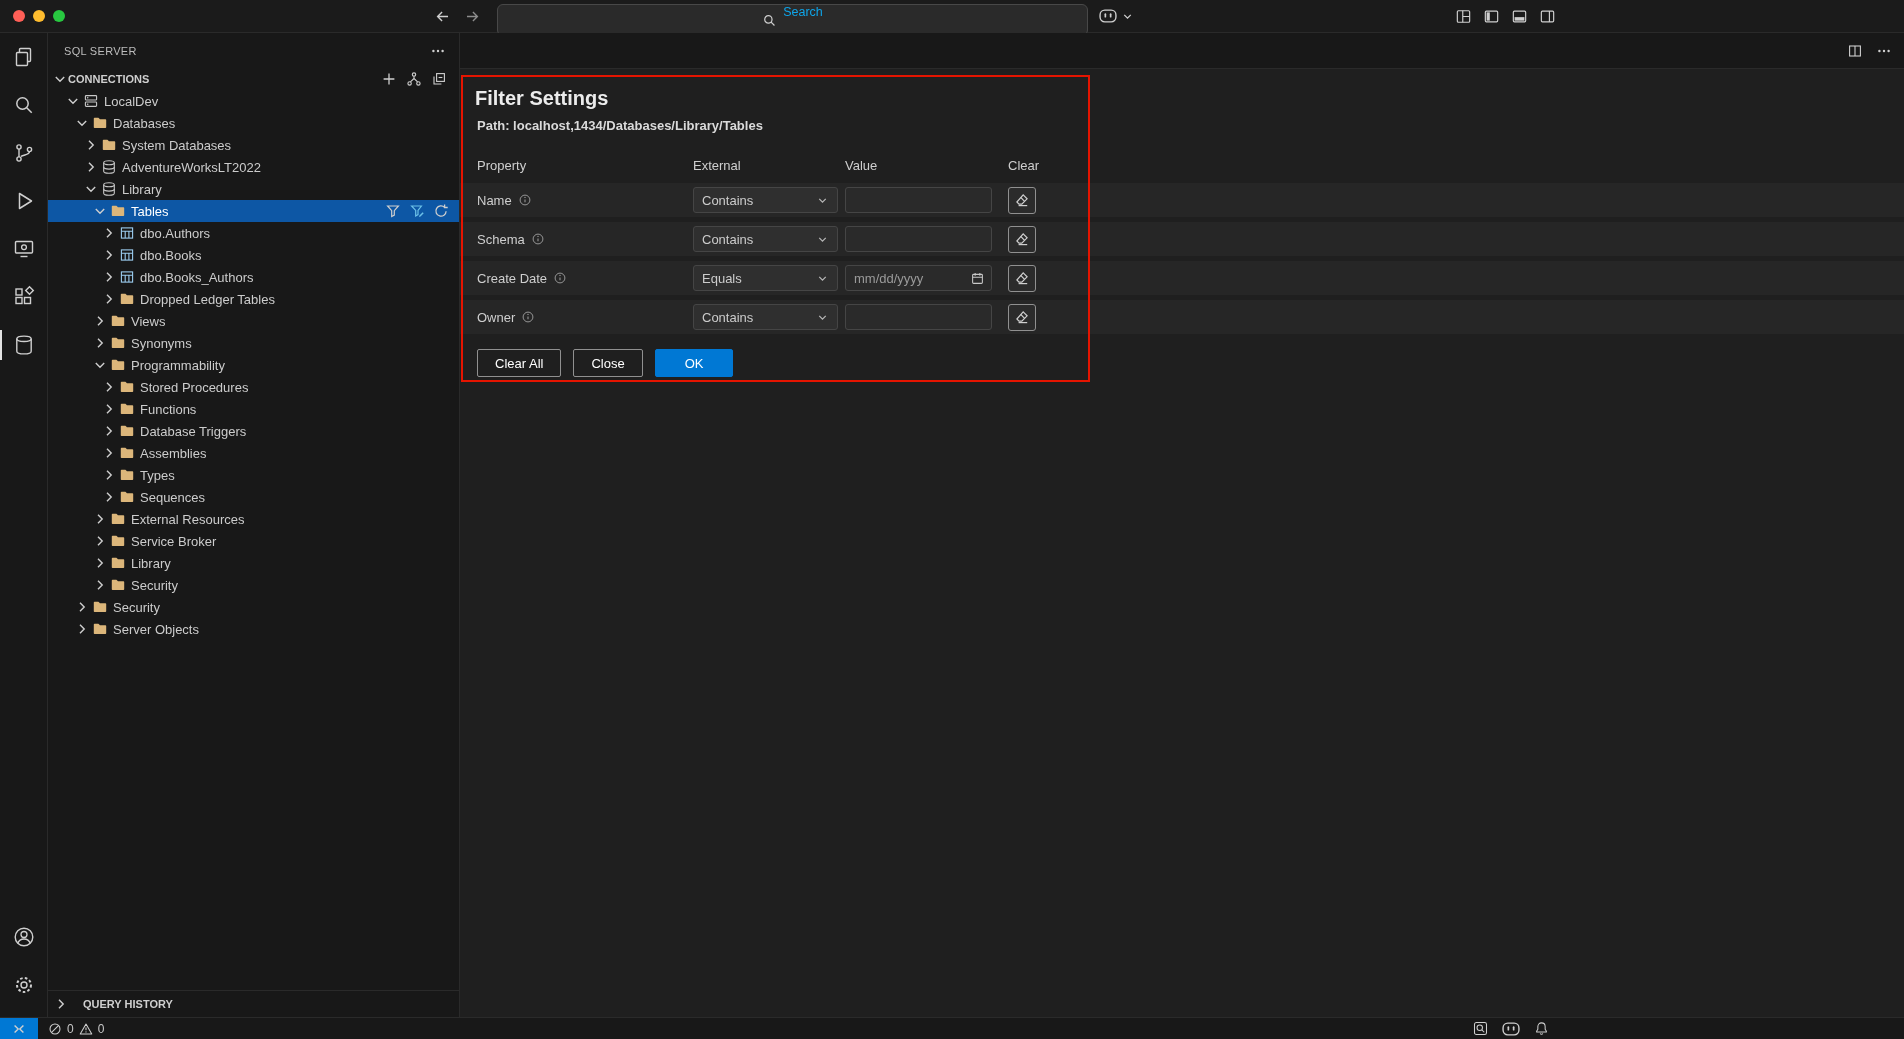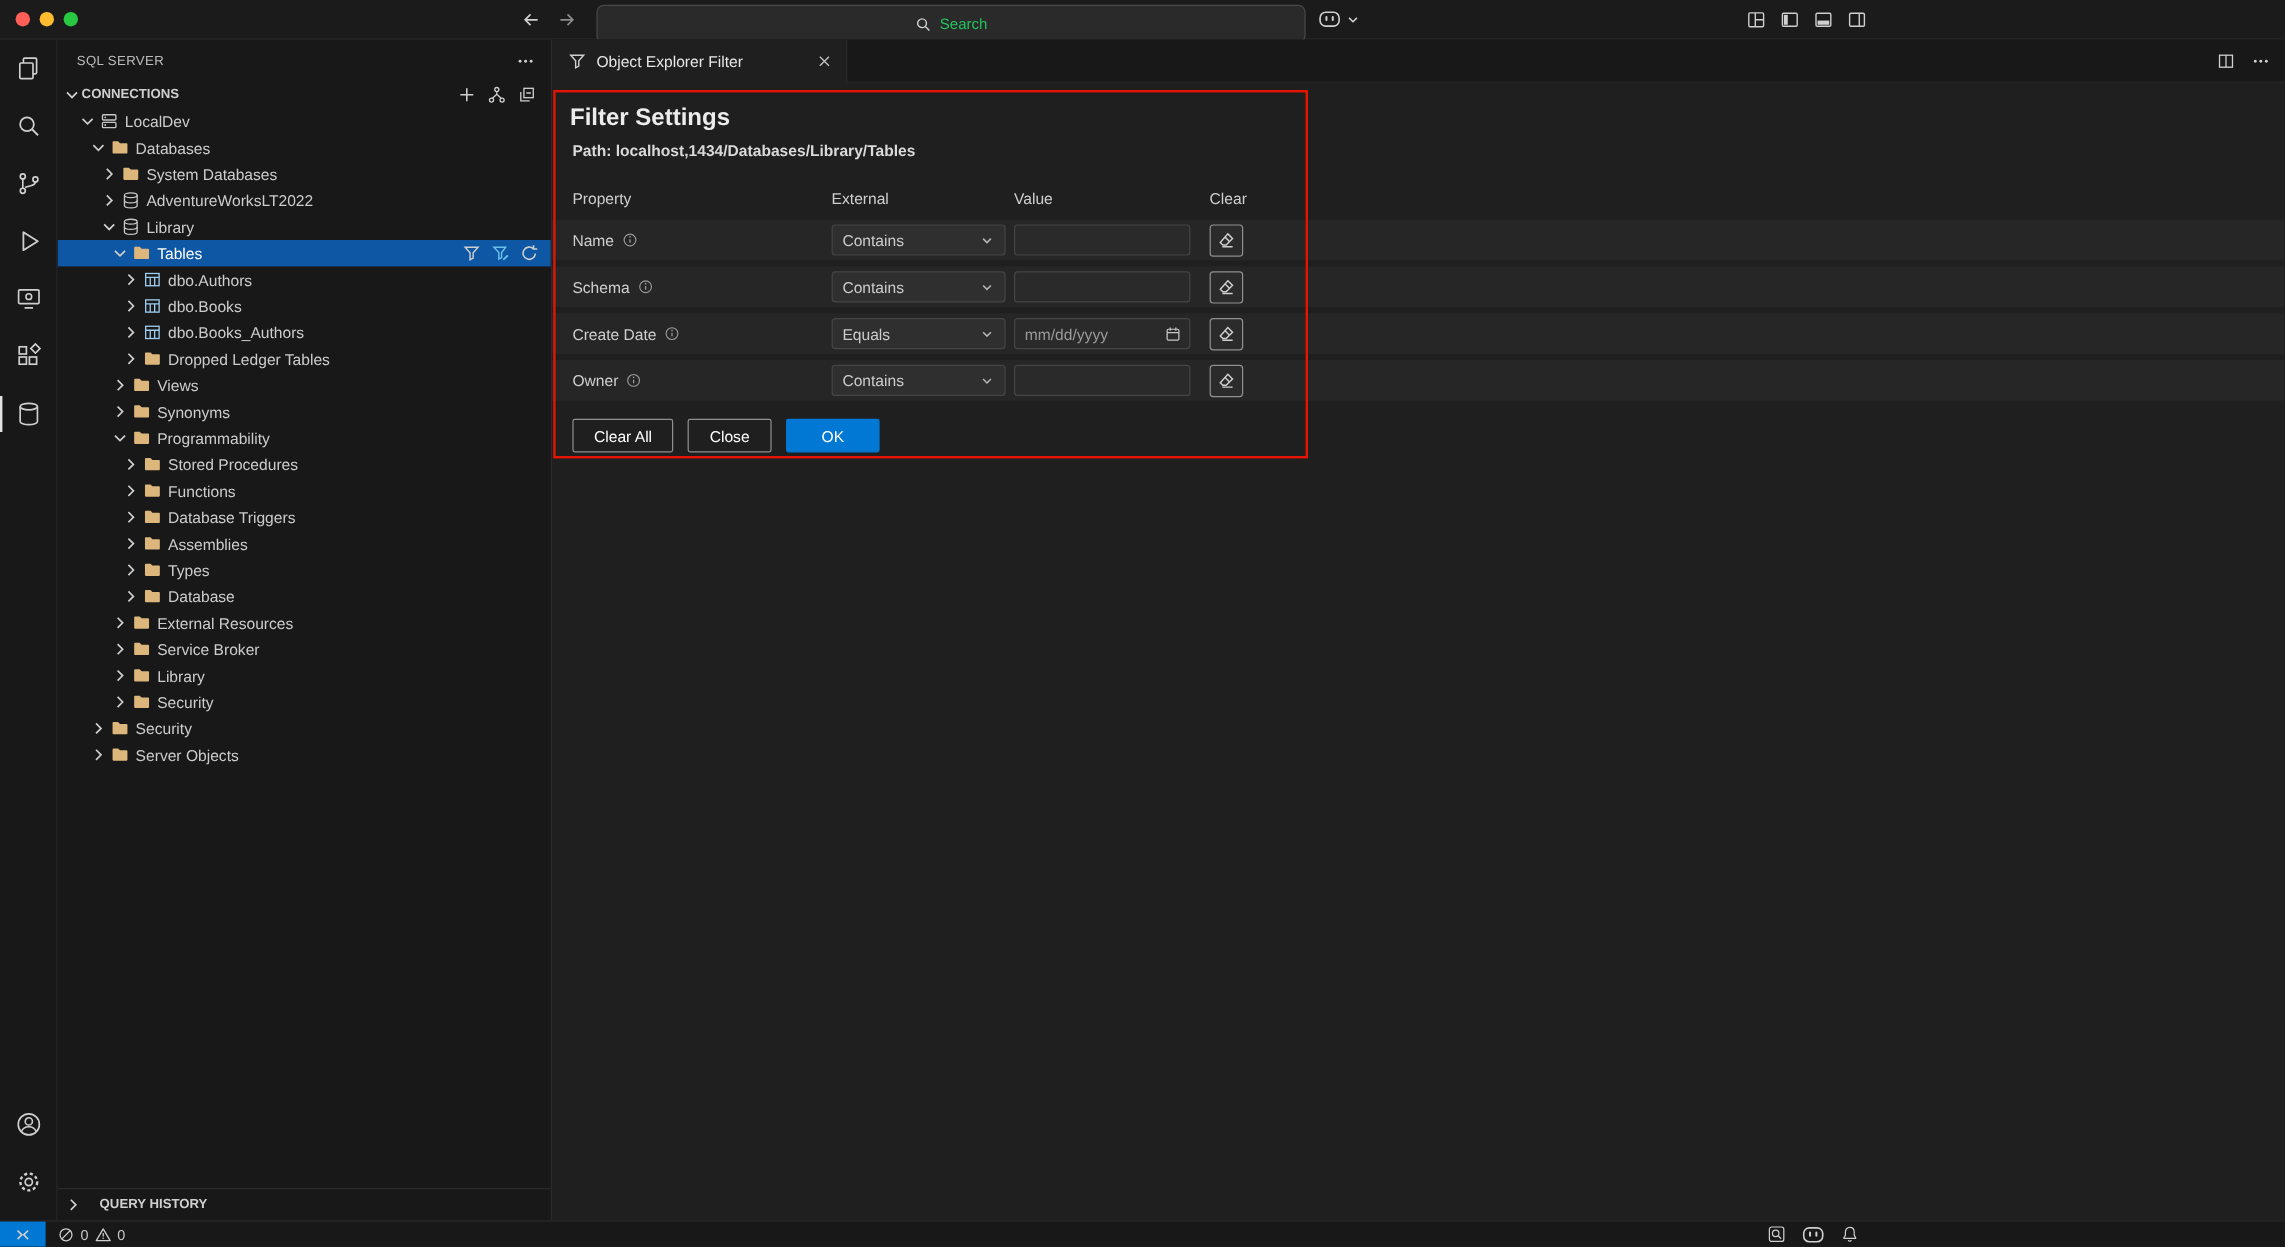--- a/index.html
+++ b/index.html
@@ -8,21 +8,21 @@
 svg{display:block}
 .icon{display:inline-flex;align-items:center;justify-content:center;color:#cfcfcf;flex:none}
 
 
 .titlebar{position:relative;height:33px;background:#1b1b1b;border-bottom:1px solid #2a2a2a}
 .traffic{position:absolute;left:13px;top:10px;display:flex;gap:8px}
 .tl{width:12px;height:12px;border-radius:50%;display:inline-block}
 .tl-close{background:#ff5f57}.tl-min{background:#febc2e}.tl-max{background:#28c840}
 .navs{position:absolute;left:434px;top:8px;display:flex;gap:13px;color:#cfcfcf}
 .navs .fwd{color:#8d8d8d}
-.searchbox{position:absolute;left:497px;top:4px;width:591px;height:32px;background:#2a2a2a;border:1px solid#484848;border-radius:6px;display:flex;align-items:center;justify-content:center;gap:6px;color:#22c55e;font-size:12.5px;cursor:pointer}
+.searchbox{position:absolute;left:497px;top:4px;width:591px;height:32px;background:#2a2a2a;border:1px solid#484848;border-radius:6px;display:flex;justify-content:center;gap:6px;color:#0ea5e9;font-size:12.5px;cursor:pointer}
 .copilotmenu{position:absolute;left:1099px;top:9px;display:flex;align-items:center;gap:4px;color:#cfcfcf;cursor:pointer}
 .layoutctl{position:absolute;left:1455px;top:8px;display:flex;gap:11px;color:#cfcfcf}
 
 
 .workbench{display:flex;height:984px}
 .activitybar{width:48px;background:#181818;border-right:1px solid #2a2a2a;display:flex;flex-direction:column}
 .ab-item{height:48px;display:flex;align-items:center;justify-content:center;color:#7e7e7e;position:relative;cursor:pointer}
 .ab-item.active{color:#d8d8d8}
 .ab-item.active::before{content:"";position:absolute;left:0;top:9px;bottom:9px;width:2px;background:#e2e2e2}
 .ab-bottom{margin-top:auto;padding-bottom:8px}
@@ -543,21 +543,21 @@
           <span class="icon chev">
             <svg width="16" height="16" viewBox="0 0 16 16">
               <path d="M6 3.8 L10.2 8 L6 12.2" fill="none" stroke="currentColor" stroke-width="1.4"></path>
             </svg>
           </span>
           <span class="icon ticon">
             <svg width="16" height="16" viewBox="0 0 16 16">
               <path d="M1.8 3.4c0-.4.3-.7.7-.7h3.9l1.6 1.6h5.5c.4 0 .7.3.7.7v7.2c0 .4-.3.7-.7.7H2.5c-.4 0-.7-.3-.7-.7z" fill="#dcb67a"></path>
             </svg>
           </span>
-          <span class="tlabel">Database</span>
+          <span class="tlabel">Sequences</span>
         </div>
         <div class="trow" style="padding-left:44px">
           <span class="icon chev">
             <svg width="16" height="16" viewBox="0 0 16 16">
               <path d="M6 3.8 L10.2 8 L6 12.2" fill="none" stroke="currentColor" stroke-width="1.4"></path>
             </svg>
           </span>
           <span class="icon ticon">
             <svg width="16" height="16" viewBox="0 0 16 16">
               <path d="M1.8 3.4c0-.4.3-.7.7-.7h3.9l1.6 1.6h5.5c.4 0 .7.3.7.7v7.2c0 .4-.3.7-.7.7H2.5c-.4 0-.7-.3-.7-.7z" fill="#dcb67a"></path>
@@ -636,33 +636,20 @@
           <svg width="16" height="16" viewBox="0 0 16 16">
             <path d="M6 3.8 L10.2 8 L6 12.2" fill="none" stroke="currentColor" stroke-width="1.4"></path>
           </svg>
         </span>
       <span>QUERY HISTORY</span>
     </div>
   </div>
 
   <div class="editor">
     <div class="tabbar">
-      <div class="tab">
-        <span class="icon" id="ic-tabfilter">
-            <svg width="16" height="16" viewBox="0 0 16 16">
-              <path d="M2.6 3h10.8L9.3 7.7v4.4l-2.6 1.4V7.7z" fill="none" stroke="currentColor" stroke-width="1.2"></path>
-            </svg>
-          </span>
-        <span>Object Explorer Filter</span>
-        <span class="icon close" id="ic-tabclose">
-            <svg width="16" height="16" viewBox="0 0 16 16">
-              <path d="M4.2 4.2l7.6 7.6M11.8 4.2l-7.6 7.6" stroke="currentColor" stroke-width="1.2"></path>
-            </svg>
-          </span>
-      </div>
       <div class="ed-actions">
         <span class="icon" id="ic-split">
             <svg width="16" height="16" viewBox="0 0 16 16">
               <rect x="2.6" y="3" width="10.8" height="10" fill="none" stroke="currentColor" stroke-width="1.1"></rect>
               <path d="M8 3v10" stroke="currentColor" stroke-width="1.1"></path>
             </svg>
           </span>
         <span class="icon" id="ic-edmore">
             <svg width="16" height="16" viewBox="0 0 16 16">
               <circle cx="3.4" cy="8" r="1.2" fill="currentColor"></circle>

